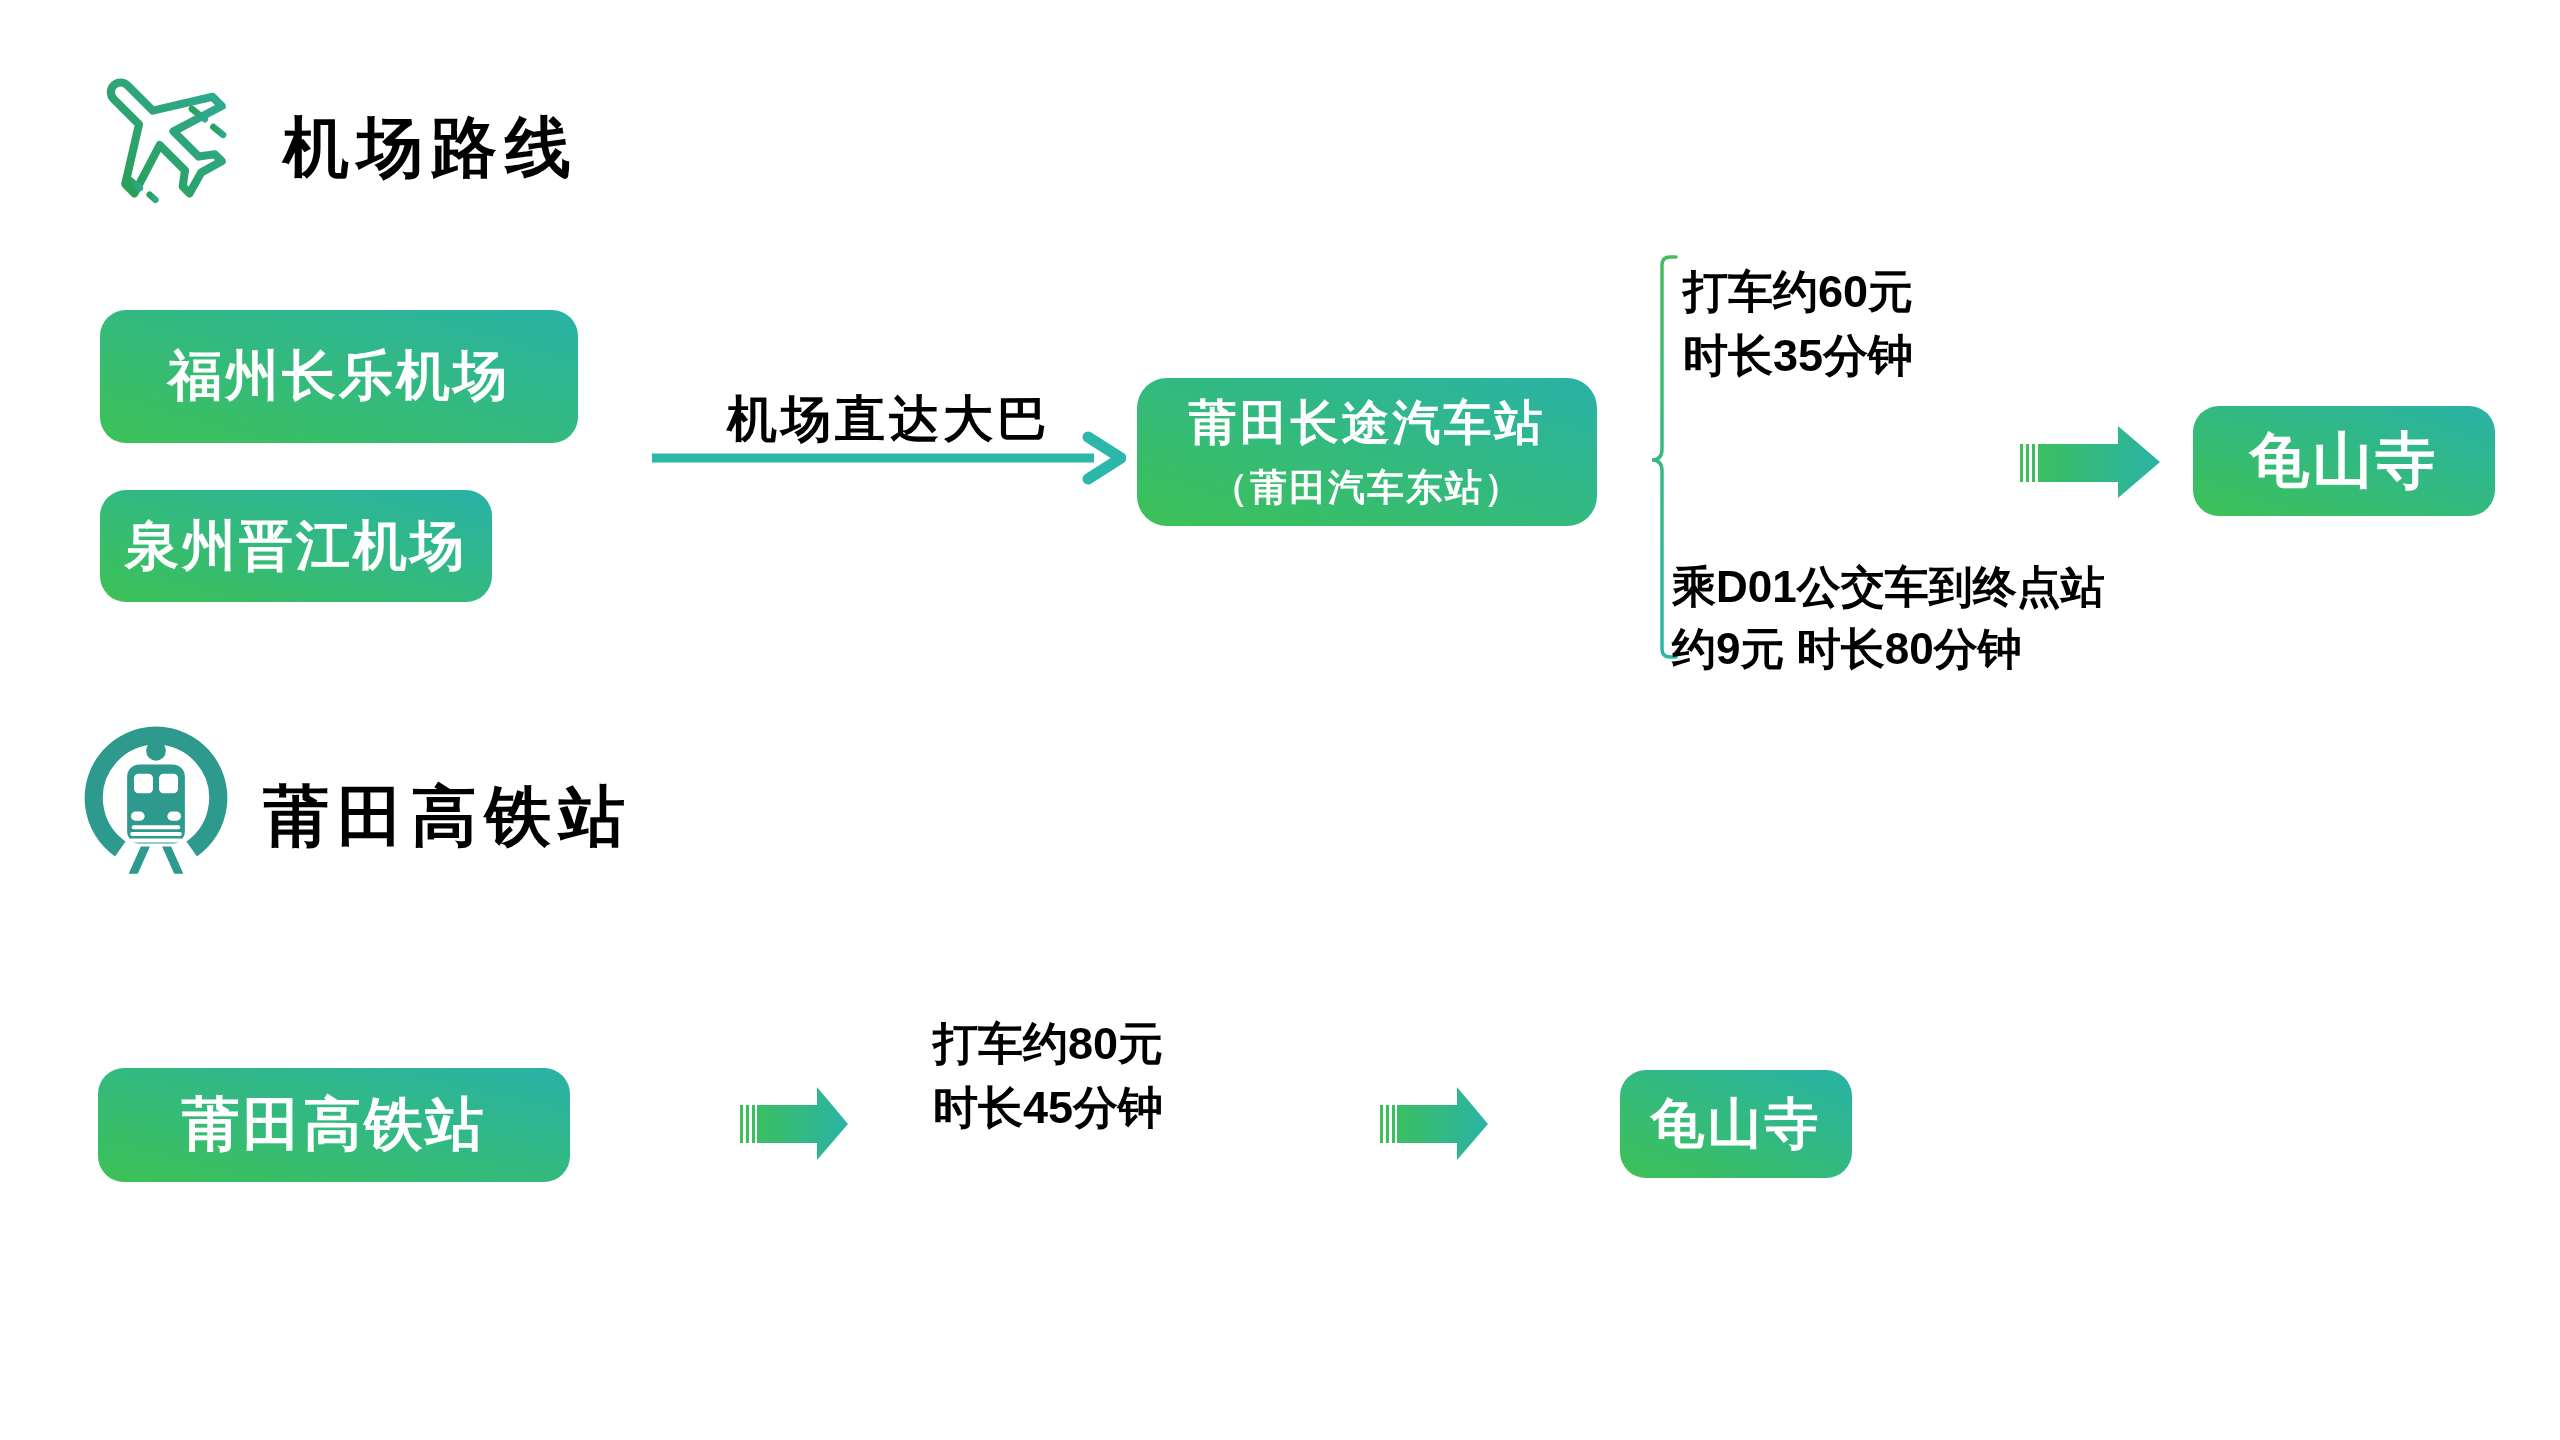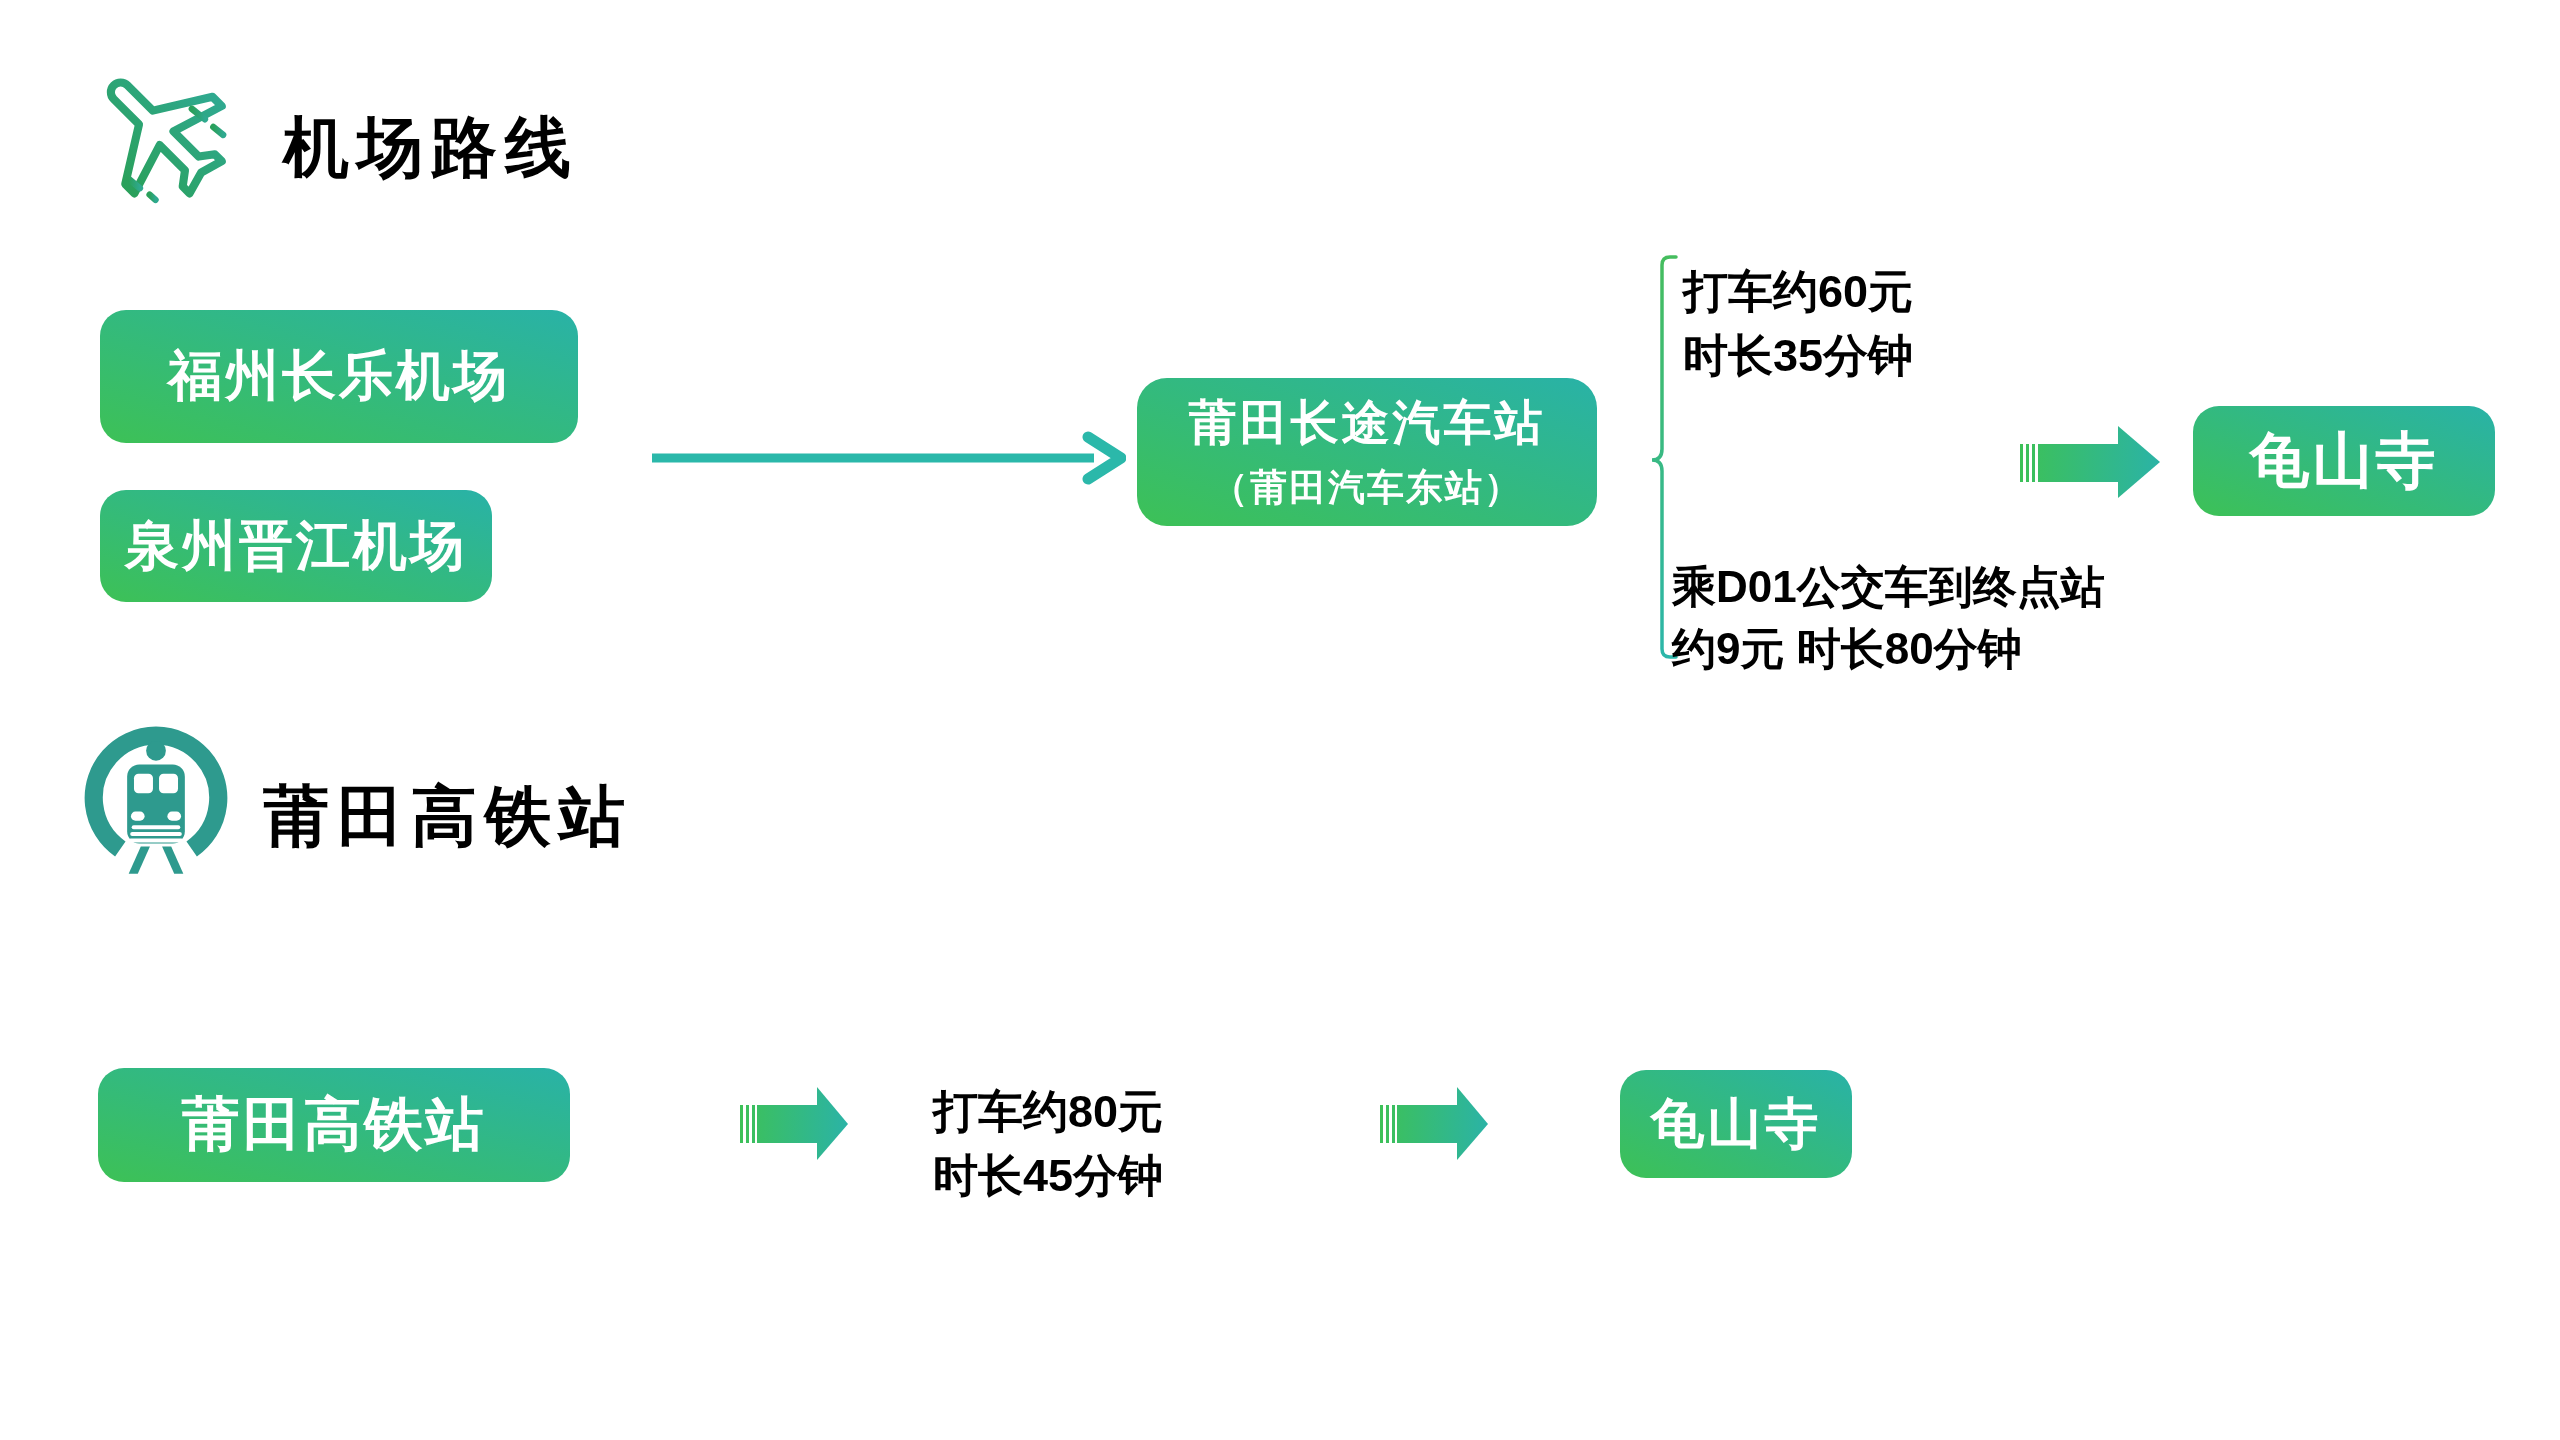--- a/index.html
+++ b/index.html
@@ -50,21 +50,21 @@
   .info {
     position: absolute;
     font-size: 45px;
     font-weight: 700;
     color: #000;
     line-height: 64px;
     white-space: nowrap;
   }
   .taxi-option { left: 1683px; top: 260px; text-align: right; }
   .bus-option  { left: 1672px; top: 556px; font-size: 44px; line-height: 62px; }
-  .taxi-note   { left: 933px;  top: 1080px; }
+  .taxi-note   { left: 933px;  top: 1012px; }
 
   .bus-arrow-label {
     position: absolute;
     left: 652px; top: 386px; width: 474px;
     text-align: center;
     font-size: 50px; font-weight: 700; color: #000;
     letter-spacing: 4px; white-space: nowrap;
   }
 
   .abs { position: absolute; }
@@ -96,20 +96,21 @@
   </div>
   <div class="section-title" style="left:283px; top:103px;">机场路线</div>
 
   <div class="node box-fuzhou">
     <span>福州长乐机场</span>
   </div>
   <div class="node box-quanzhou">
     <span>泉州晋江机场</span>
   </div>
 
+  <div class="bus-arrow-label">机场直达大巴</div>
   <div class="abs" style="left:652px; top:428px; width:474px; height:60px;">
     <svg width="474" height="60" viewBox="0 0 474 60">
       <line x1="0" y1="30" x2="442" y2="30" stroke="#2bb8aa" stroke-width="9"></line>
       <path d="M436 9 L469 30 L436 51" fill="none" stroke="#2bb8aa" stroke-width="11" stroke-linecap="round" stroke-linejoin="round"></path>
     </svg>
   </div>
 
   <div class="node box-hub">
     <span>莆田长途汽车站</span>
     <span class="line2">（莆田汽车东站）</span>

